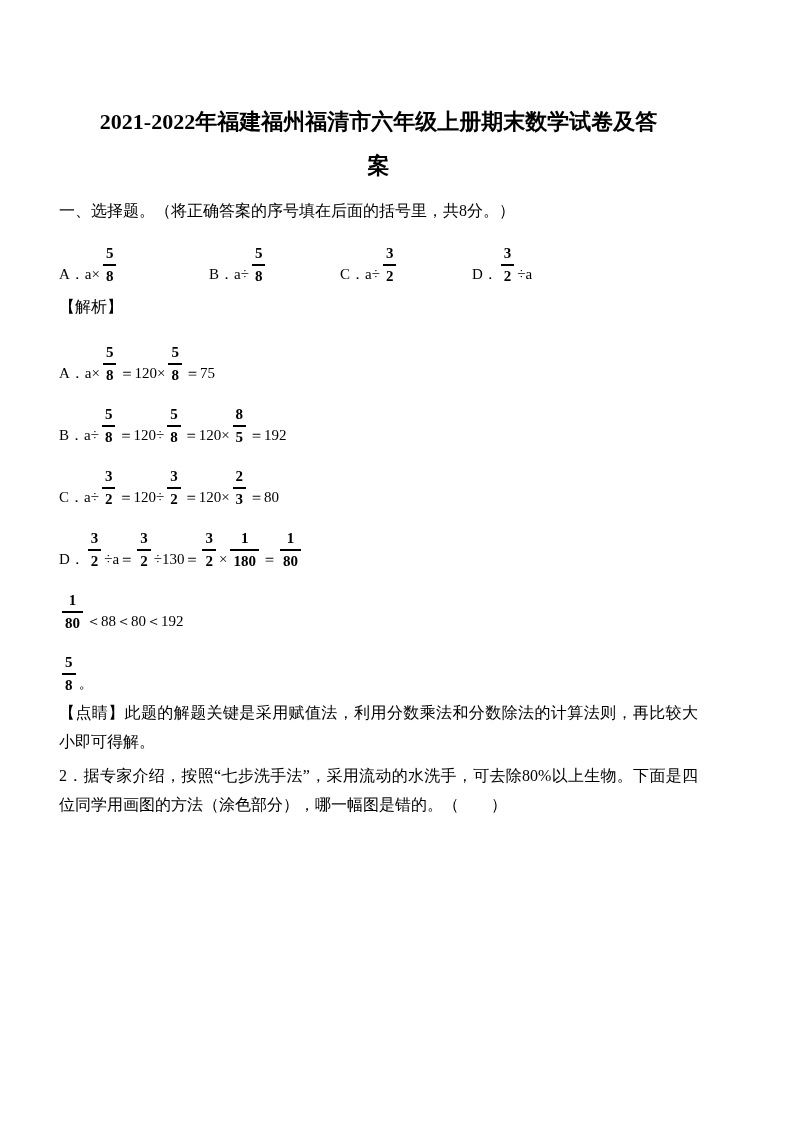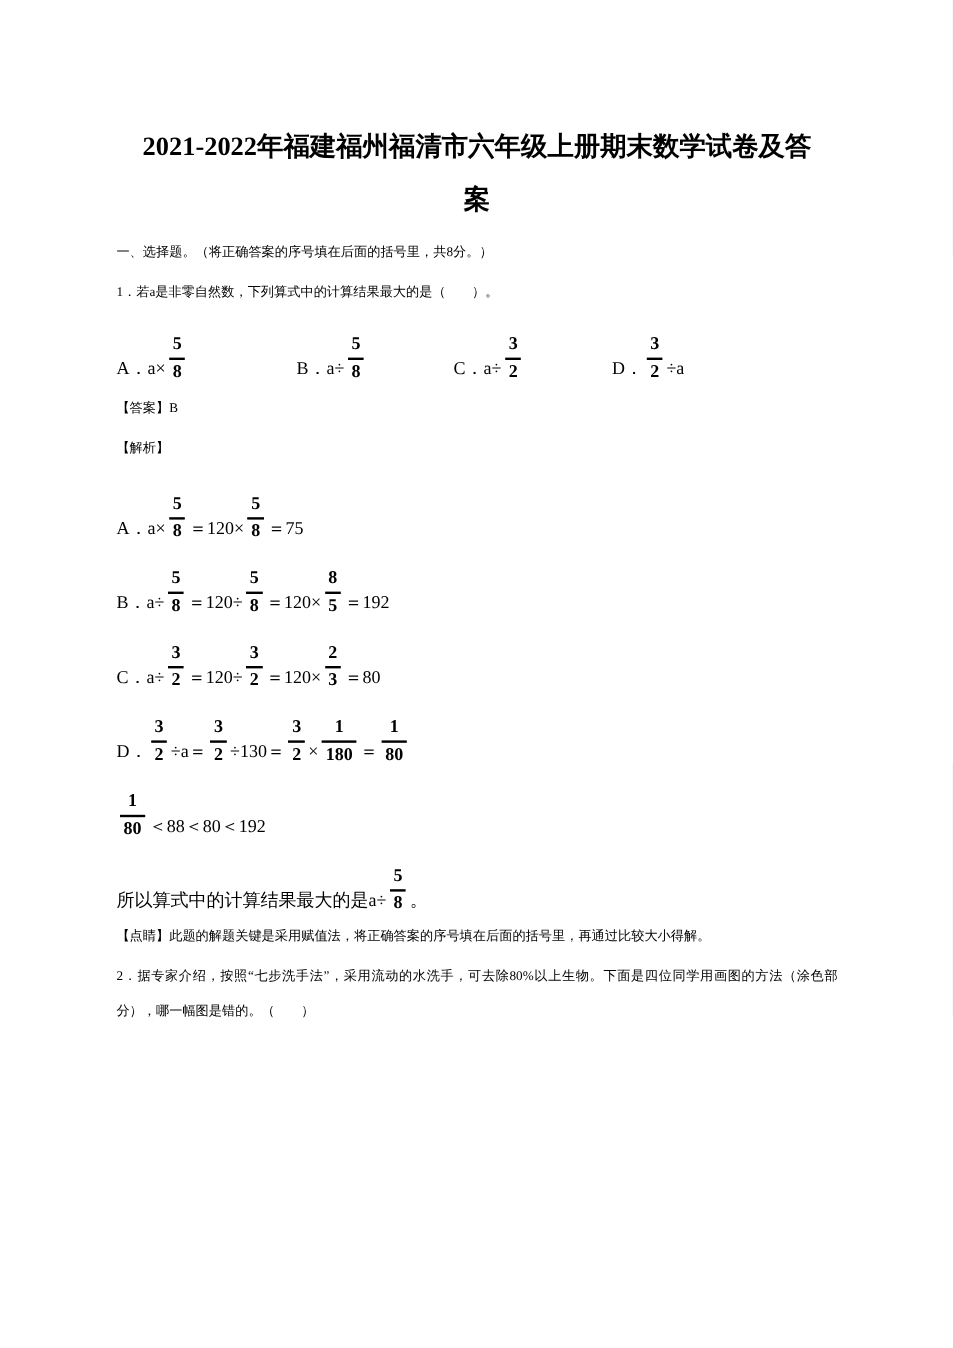--- a/index.html
+++ b/index.html
@@ -1,27 +1,27 @@
 <!DOCTYPE html>
 <html><head>
 <meta charset="utf-8">
 <style>
   html,body{margin:0;padding:0;background:#e8e8e8;}
   .page{
     width:794px;height:1123px;margin:0 auto;background:#ffffff;color:#000;
     font-family:"Liberation Serif","DejaVu Serif",serif;
-    box-sizing:border-box;padding:100px 96px 0 97px;overflow:hidden;
+    box-sizing:border-box;padding:100px 96px 0 59px;overflow:hidden;
   }
   .title{
     font-size:22px;font-weight:700;text-align:center;
     line-height:44px;margin:0 0 8px 0;
   }
   .title .tl{display:block;}
   p.body{
-    font-size:11px;line-height:29px;margin:0 0 5px 0;
+    font-size:16px;line-height:29px;margin:0 0 5px 0;
   }
   p.just{text-align:justify;}
   
   .fline{
     font-size:15px;height:62px;display:flex;align-items:flex-end;
     box-sizing:border-box;padding-bottom:5px;
   }
   .fline .ft,.opt .ft{white-space:pre;line-height:20px;}
   .frac{
     display:inline-block;text-align:center;font-weight:700;
@@ -44,21 +44,20 @@
 
 <div class="page">
 
   <h1 class="title">
     <span class="tl">2021-2022年福建福州福清市六年级上册期末数学试卷及答</span>
     <span class="tl">案</span>
   </h1>
 
   <p class="body">一、选择题。（将正确答案的序号填在后面的括号里，共8分。）</p>
 
-  <p class="body">1．若a是非零自然数，下列算式中的计算结果最大的是（　　）。</p>
 
   <div class="options">
     <span class="opt opt-a">
         <span class="ft">A．a×</span>
         <span class="frac">
           <span class="num">5</span>
           <span class="den">8</span>
         </span>
       </span>
     <span class="opt opt-b">
@@ -78,21 +77,20 @@
     <span class="opt opt-d">
         <span class="ft">D．</span>
         <span class="frac">
           <span class="num">3</span>
           <span class="den">2</span>
         </span>
         <span class="ft">÷a</span>
       </span>
   </div>
 
-  <p class="body">【答案】B</p>
 
   <p class="body">【解析】</p>
 
 
 
   <div class="fline">
       <span class="ft">A．a×</span>
       <span class="frac">
         <span class="num">5</span>
         <span class="den">8</span>
@@ -170,26 +168,25 @@
 
   <div class="fline">
       <span class="frac">
         <span class="num">1</span>
         <span class="den">80</span>
       </span>
       <span class="ft">＜88＜80＜192</span>
     </div>
 
   <div class="fline">
-      <span class="ft">所以算式中的计算结果最大的是a÷</span>
       <span class="frac">
         <span class="num">5</span>
         <span class="den">8</span>
       </span>
       <span class="ft">。</span>
     </div>
 
 
-  <p class="body just">【点睛】此题的解题关键是采用赋值法，将正确答案的序号填在后面的括号里，再通过比较大小得解。</p>
+  <p class="body just">【点睛】此题的解题关键是采用赋值法，利用分数乘法和分数除法的计算法则，再比较大小即可得解。</p>
 
   <p class="body just">2．据专家介绍，按照“七步洗手法”，采用流动的水洗手，可去除80%以上生物。下面是四位同学用画图的方法（涂色部分），哪一幅图是错的。（　　）</p>
 
 </div>
 
 </body></html>

